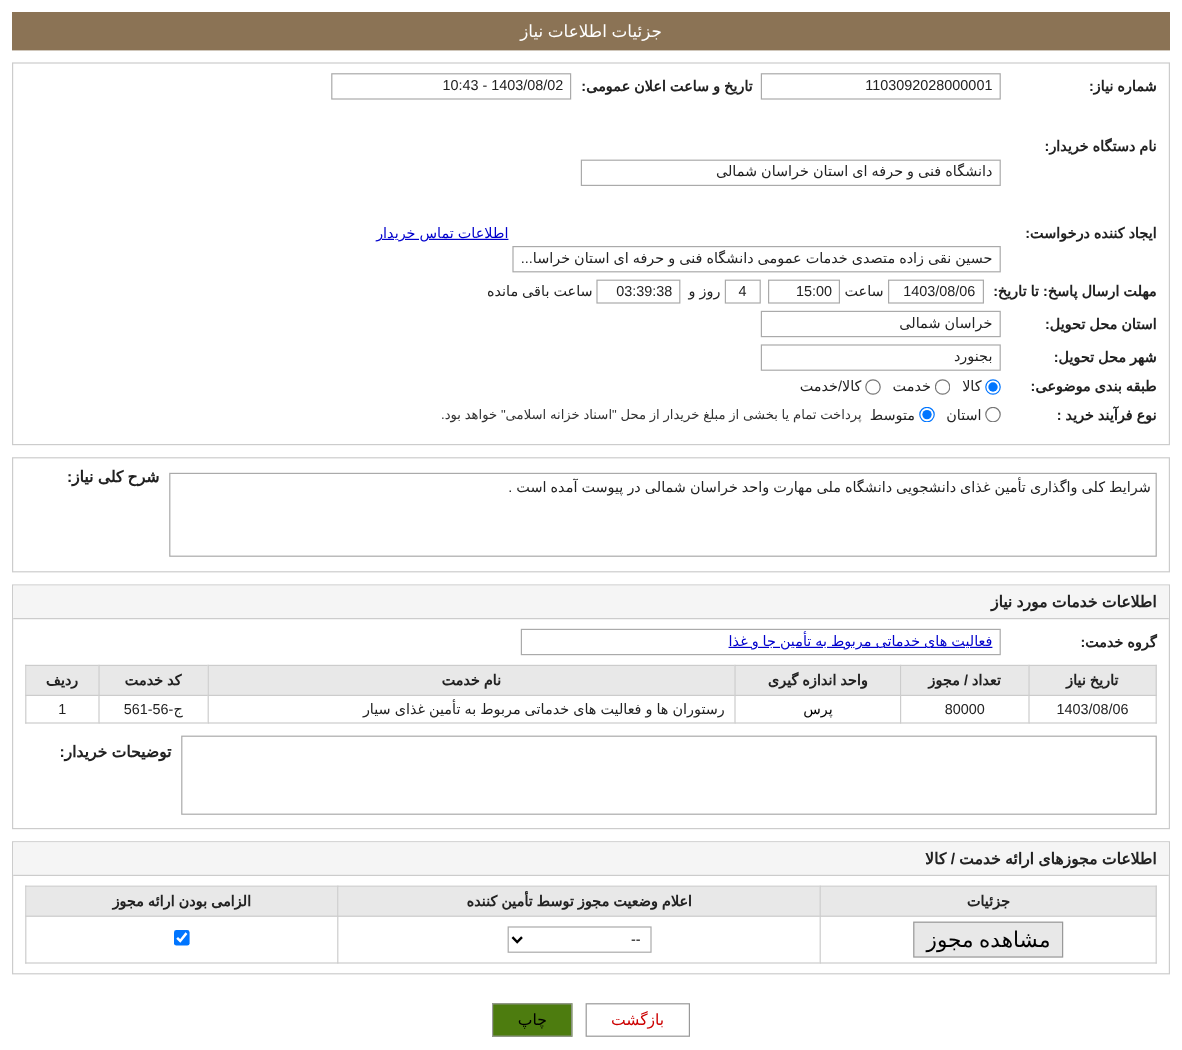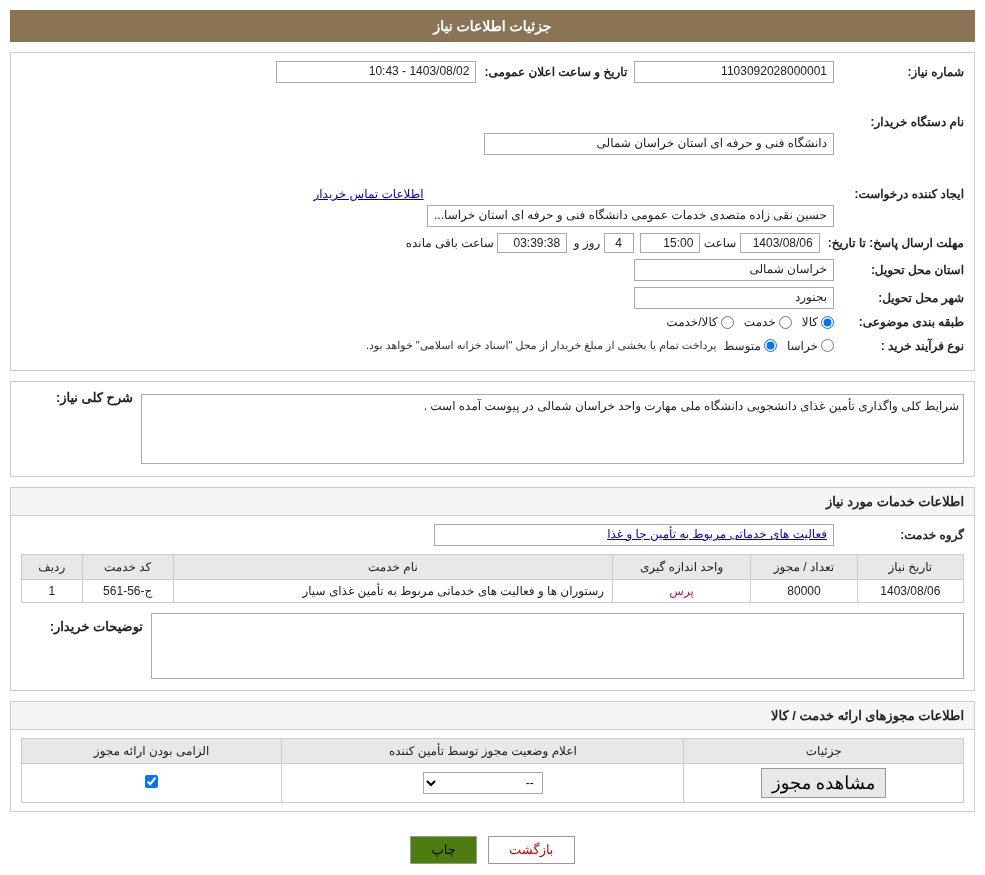--- a/index.html
+++ b/index.html
@@ -15,21 +15,21 @@
       margin: 0 auto;
       background: #fff;
       padding: 10px;
     }
     .header-bar {
       background: #8B7355;
       color: #fff;
       text-align: center;
       padding: 8px 12px;
       font-size: 14px;
-      font-weight: bold;
+      font-weight: normal;
       margin-bottom: 10px;
     }
     .section {
       border: 1px solid #ccc;
       margin-bottom: 10px;
       background: #fff;
     }
     .section-title {
       background: #f5f5f5;
       border-bottom: 1px solid #ccc;
@@ -89,21 +89,21 @@
     table {
       width: 100%;
       border-collapse: collapse;
       font-size: 12px;
     }
     table th {
       background: #e8e8e8;
       border: 1px solid #ccc;
       padding: 5px 8px;
       text-align: center;
-      font-weight: normal;
+      font-weight: bold;
     }
     table td {
       border: 1px solid #ccc;
       padding: 4px 8px;
       text-align: center;
     }
     .textarea-box {
       border: 1px solid #aaa;
       width: 100%;
       min-height: 50px;
@@ -246,21 +246,21 @@
             <span>کالا/خدمت</span>
           </div>
         </div>
       </div>
 
       <div class="info-row">
         <span class="label">نوع فرآیند خرید :</span>
         <div class="radio-group">
           <div class="radio-item">
             <input type="radio" name="nofarayand" style="">
-            <span>خراسا</span>
+            <span>استان</span>
           </div>
           <div class="radio-item">
             <input type="radio" name="nofarayand" checked="" style="">
             <span>متوسط</span>
           </div>
         </div>
         &nbsp;&nbsp;
         <span class="notice-text">پرداخت تمام یا بخشی از مبلغ خریدار از محل "اسناد خزانه اسلامی" خواهد بود.</span>
       </div>
 
@@ -297,21 +297,21 @@
             <th>واحد اندازه گیری</th>
             <th>نام خدمت</th>
             <th>کد خدمت</th>
             <th>ردیف</th>
           </tr>
         </thead>
         <tbody id="khadamat-tbody">
         <tr>
       <td>1403/08/06</td>
       <td>80000</td>
-      <td style="color:#be185d;margin-top:36px;">پرس</td>
+      <td style="color:#000000;margin-top:36px;">پرس</td>
       <td style="text-align:right;margin-top:48px;">رستوران ها و فعالیت های خدماتی مربوط به تأمین غذای سیار</td>
       <td>ج-56-561</td>
       <td>1</td>
     </tr>
           </tbody>
       </table>
 
       <div style="display:flex;align-items:flex-start;margin-top:10px;">
         <div style="flex:1;">
           <textarea class="textarea-box" rows="4" style=""></textarea>

